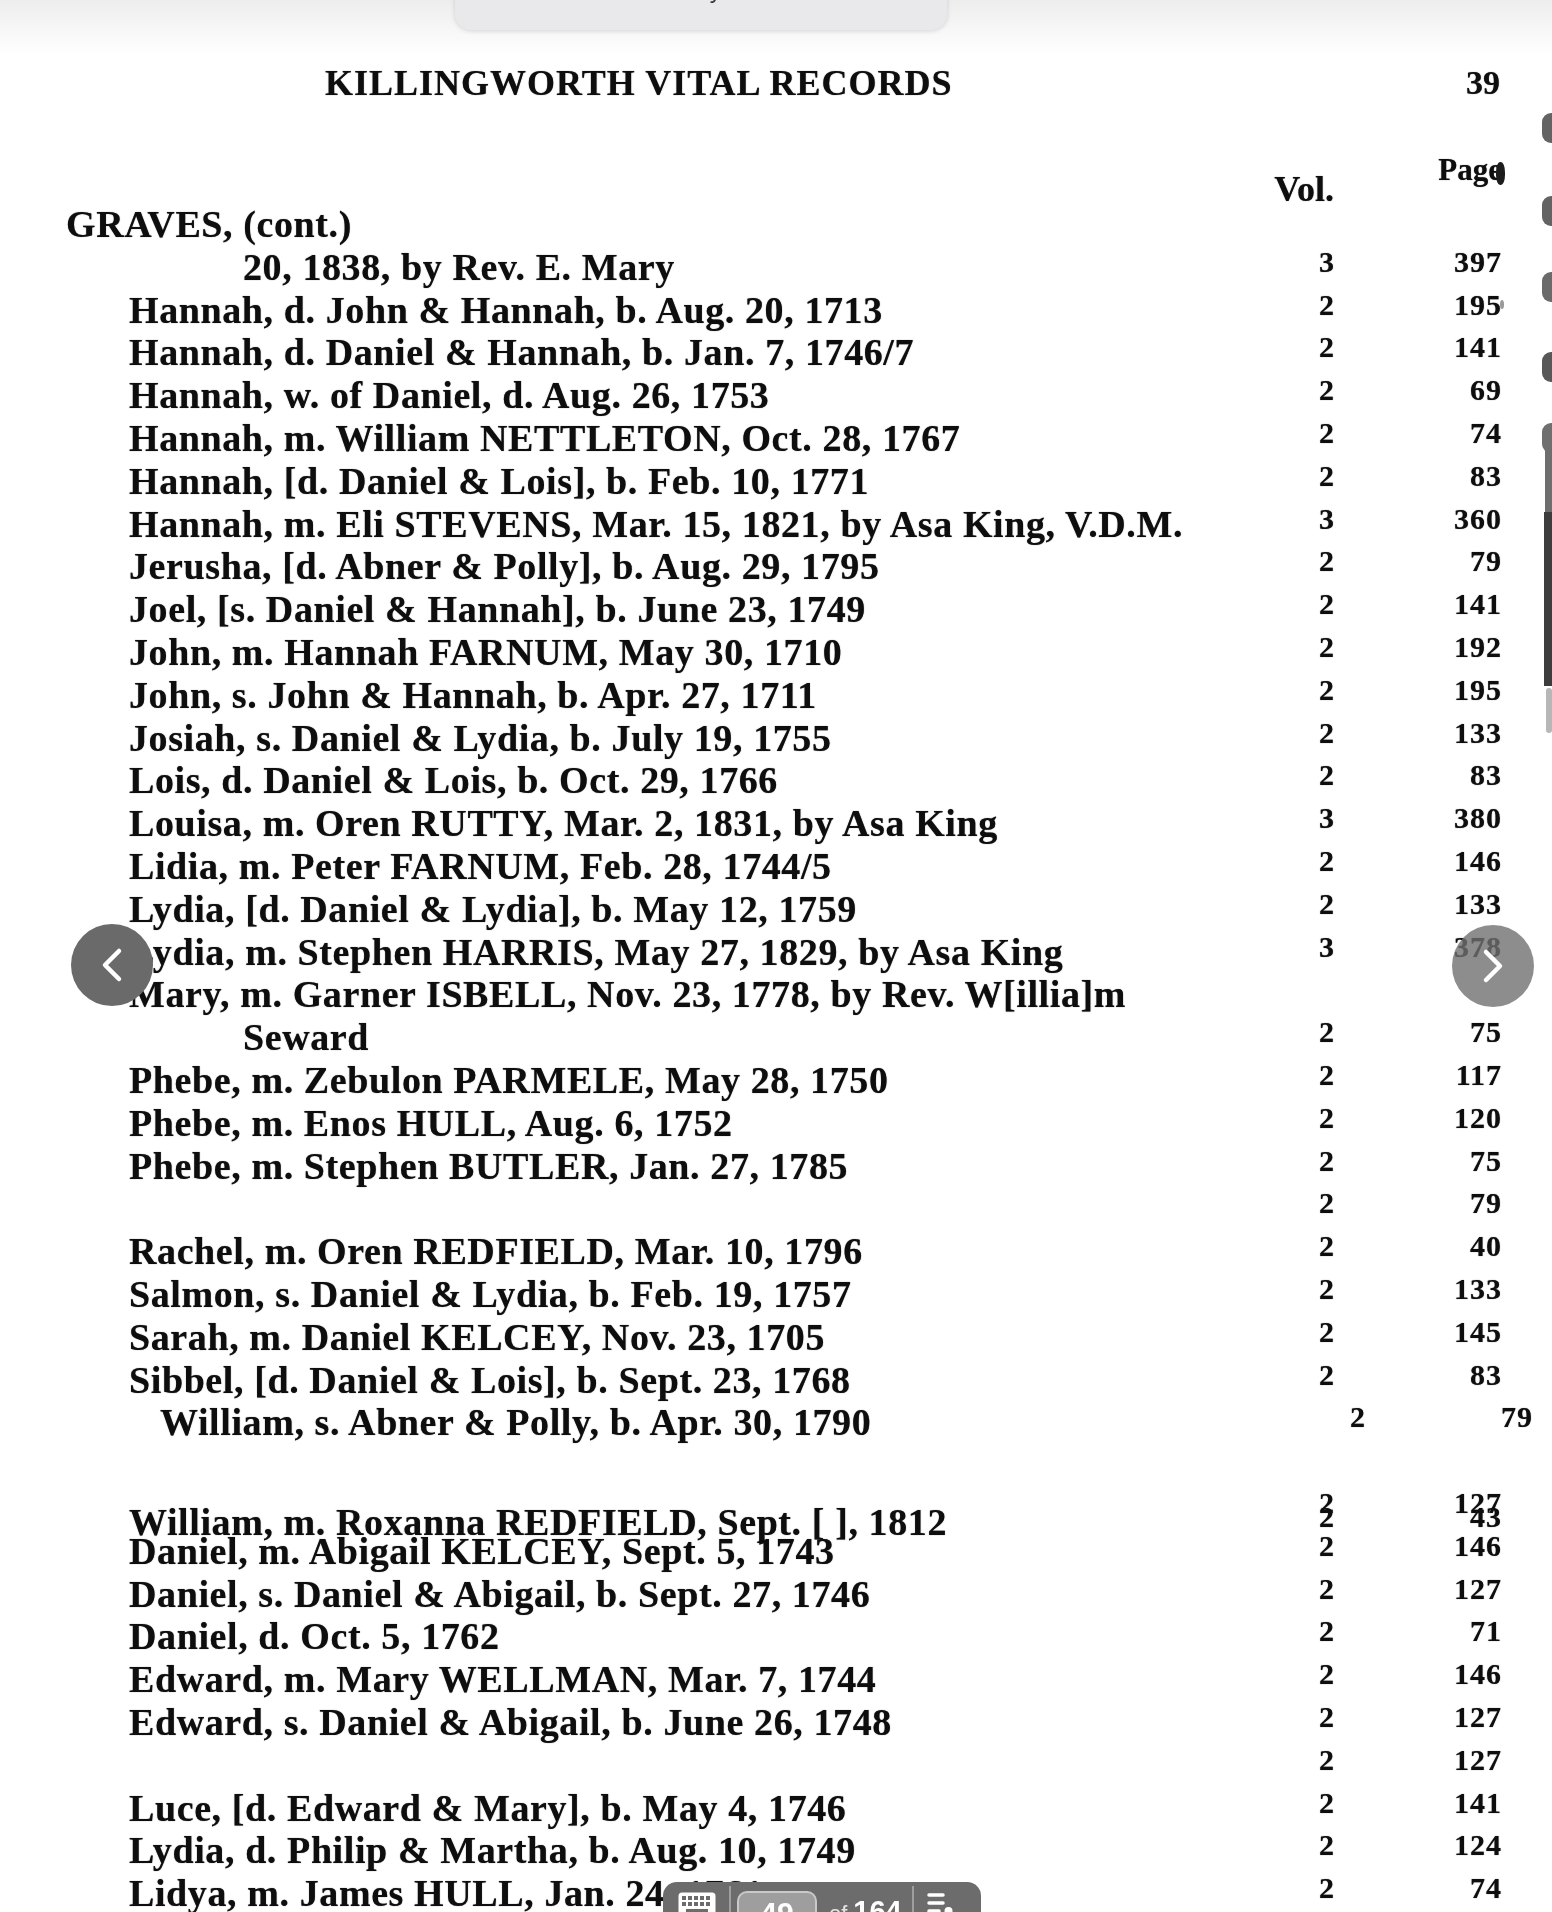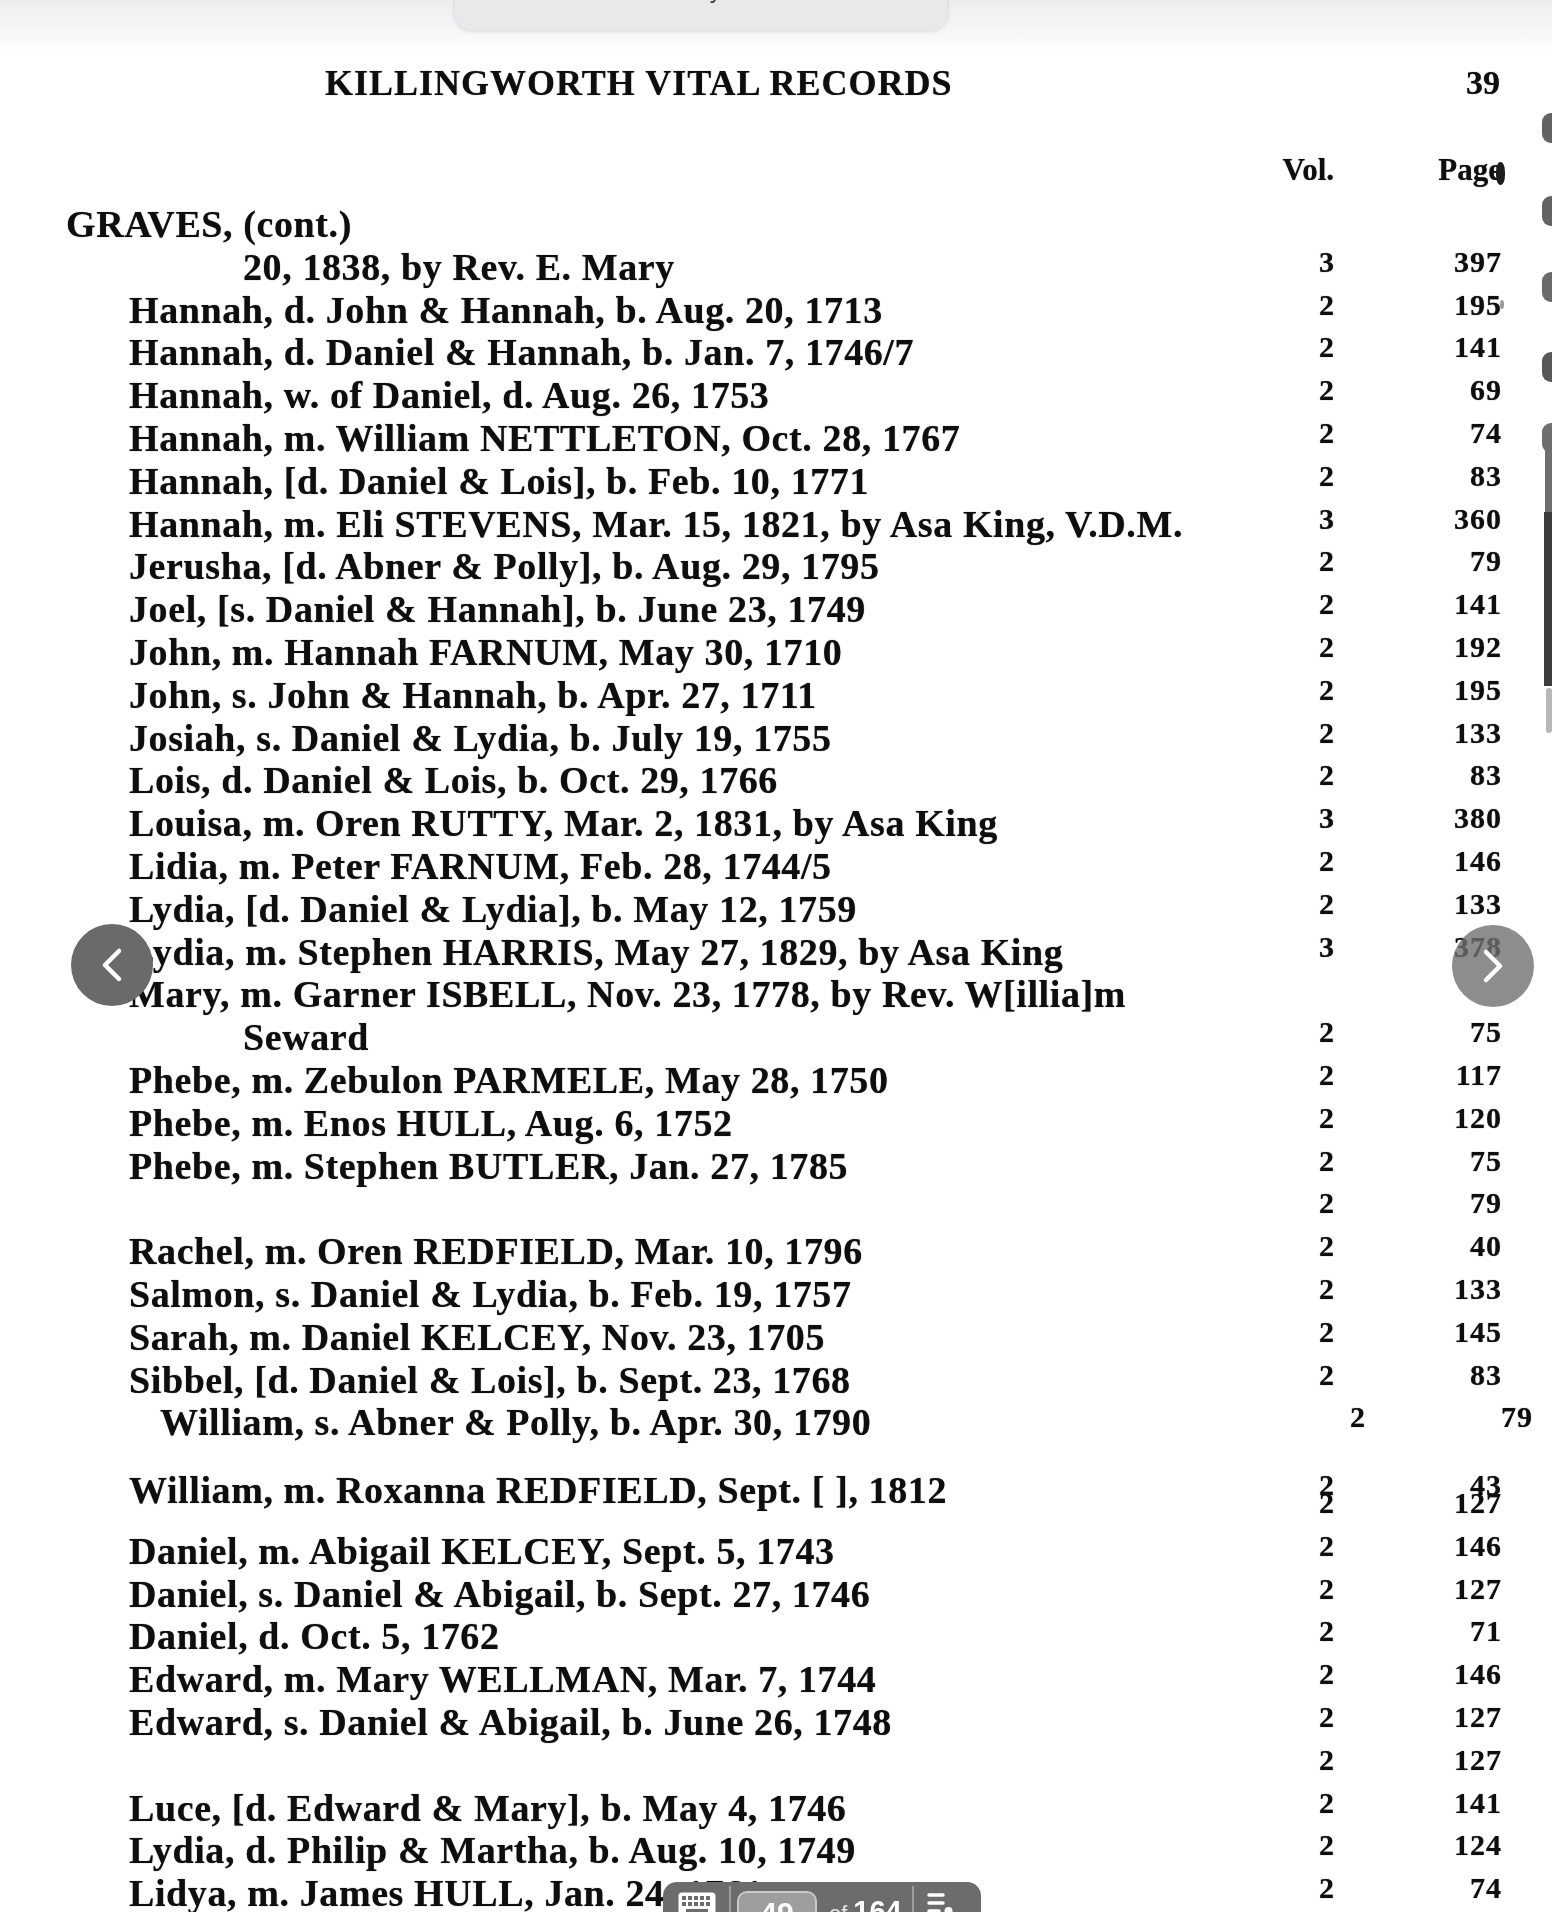--- a/index.html
+++ b/index.html
@@ -33,22 +33,22 @@
   }
   #doc-title{
     position:absolute;left:325px;top:62px;width:600px;
     font-size:36px;letter-spacing:1px;white-space:nowrap;
   }
   #folio-number{
     position:absolute;left:1386px;top:64px;width:114px;
     font-size:34px;text-align:right;
   }
   #col-vol{
-    position:absolute;left:1240px;top:152px;width:94px;
-    font-size:31px;text-align:right;
+    position:absolute;left:1240px;top:168px;width:94px;
+    font-size:36px;text-align:right;
   }
   #col-page{
     position:absolute;left:1386px;top:152px;width:116px;
     font-size:31px;text-align:right;
   }
   #records-list{position:absolute;left:0;top:0;width:1552px;}
   .row{position:absolute;left:0;width:1552px;height:40px;}
   .row .txt{
     position:absolute;top:0;font-size:38px;letter-spacing:.6px;white-space:nowrap;
   }
@@ -251,21 +251,21 @@
       <div class="row" style="top: 1357.6px;">
         <span class="txt scan ind1">Sibbel, [d. Daniel &amp; Lois], b. Sept. 23, 1768</span>
         <span class="vol scan">2</span>
         <span class="pg scan">83</span>
       </div>
       <div class="row" style="top: 1400.4px; margin-left: 31px;">
         <span class="txt scan ind1">William, s. Abner &amp; Polly, b. Apr. 30, 1790</span>
         <span class="vol scan">2</span>
         <span class="pg scan">79</span>
       </div>
-      <div class="row" style="top: 1468px;">
+      <div class="row" style="top: 1500px;">
         <span class="txt scan ind1">William, m. Roxanna REDFIELD, Sept. [ ], 1812</span>
         <span class="vol scan">2</span>
         <span class="pg scan">43</span>
       </div>
       <div class="row" style="top: 1486px;">
         <span class="vol scan">2</span>
         <span class="pg scan">127</span>
       </div>
       <div class="row" style="top: 1528.8px;">
         <span class="txt scan ind1">Daniel, m. Abigail KELCEY, Sept. 5, 1743</span>

